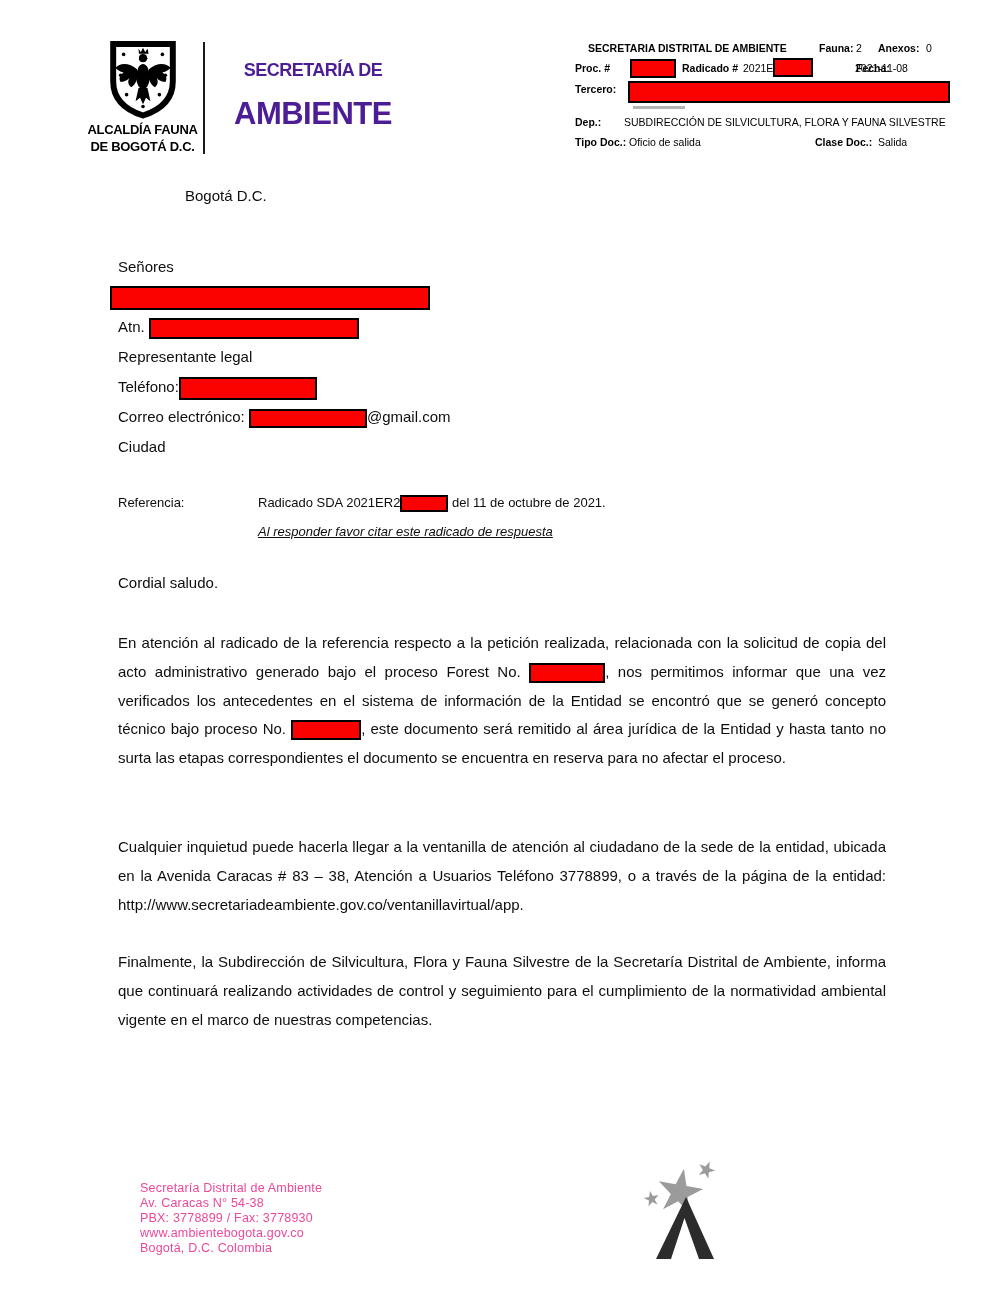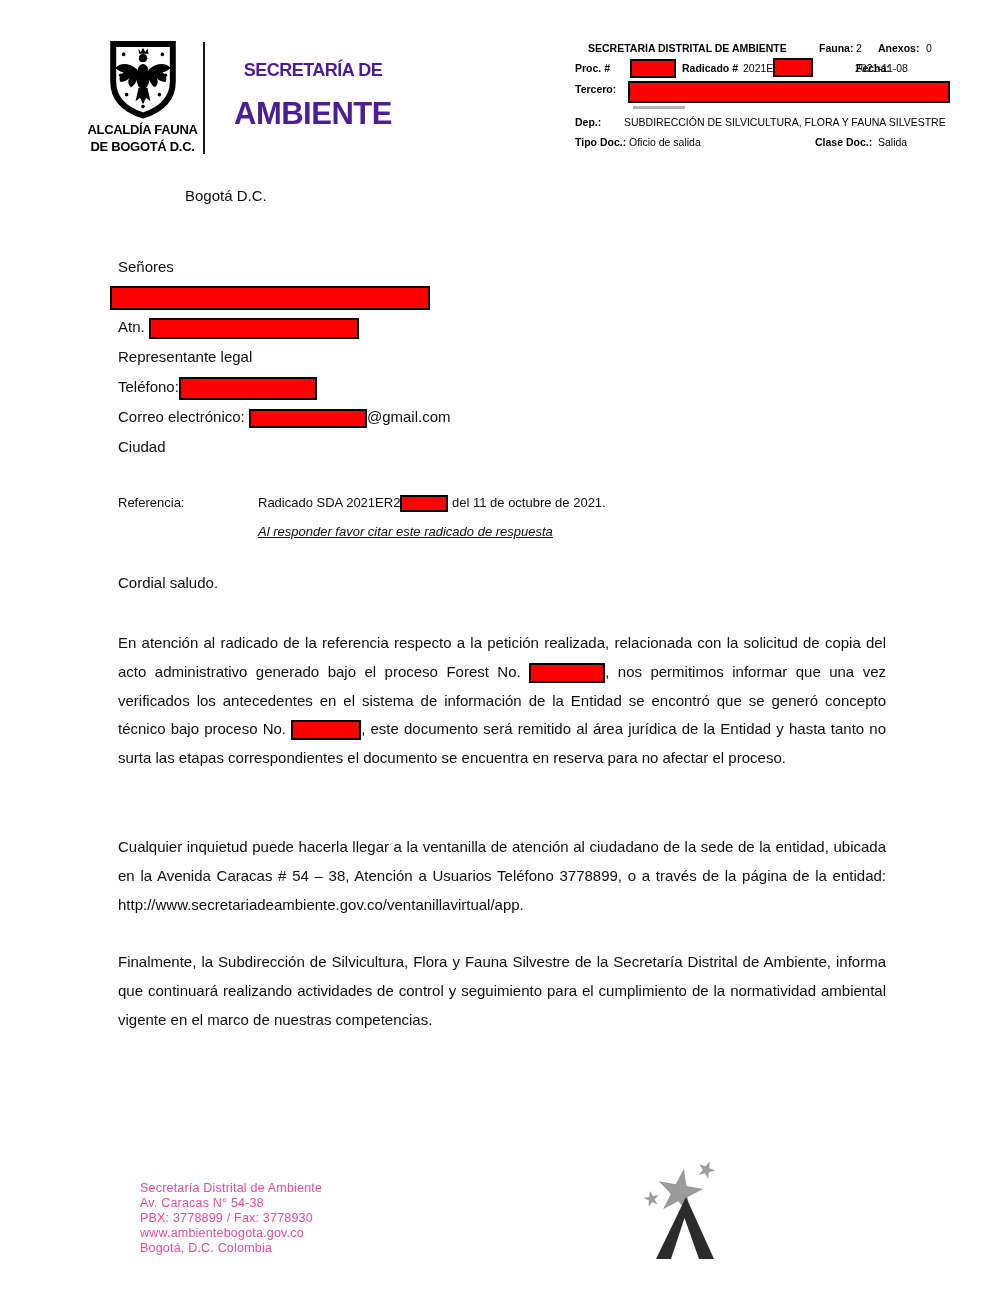--- a/index.html
+++ b/index.html
@@ -141,21 +141,21 @@
       <span class="ref-label">Referencia:</span>
       <span><span>Radicado SDA 2021ER2</span><span class="rx" style="width:48px; height:17px;"></span> <span>del 11 de octubre de 2021.</span></span>
     </div>
     <div class="ref-note">Al responder favor citar este radicado de respuesta</div>
   </div>
 
   <div class="abs letter-line" style="top:574px;">Cordial saludo.</div>
 
   <div class="abs para" style="top:629px;"><span>En atención al radicado de la referencia respecto a la petición realizada, relacionada con la solicitud de copia del acto administrativo generado bajo el proceso Forest No.</span> <span class="rx" style="width:76px; height:20px;"></span><span>, nos permitimos informar que una vez verificados los antecedentes en el sistema de información de la Entidad se encontró que se generó concepto técnico bajo proceso No.</span> <span class="rx" style="width:70px; height:20px;"></span><span>, este documento será remitido al área jurídica de la Entidad y hasta tanto no surta las etapas correspondientes el documento se encuentra en reserva para no afectar el proceso.</span></div>
 
-  <div class="abs para" style="top:833px;">Cualquier inquietud puede hacerla llegar a la ventanilla de atención al ciudadano de la sede de la entidad, ubicada en la Avenida Caracas # 54 – 38, Atención a Usuarios Teléfono 3778899, o a través de la página de la entidad: http://www.secretariadeambiente.gov.co/ventanillavirtual/app.</div>
+  <div class="abs para" style="top:833px;">Cualquier inquietud puede hacerla llegar a la ventanilla de atención al ciudadano de la sede de la entidad, ubicada en la Avenida Caracas # 83 – 38, Atención a Usuarios Teléfono 3778899, o a través de la página de la entidad: http://www.secretariadeambiente.gov.co/ventanillavirtual/app.</div>
 
   <div class="abs para" style="top:948px;">Finalmente, la Subdirección de Silvicultura, Flora y Fauna Silvestre de la Secretaría Distrital de Ambiente, informa que continuará realizando actividades de control y seguimiento para el cumplimiento de la normatividad ambiental vigente en el marco de nuestras competencias.</div>
 
   <div class="abs footer-address">
     <div>Secretaría Distrital de Ambiente</div>
     <div>Av. Caracas N° 54-38</div>
     <div>PBX: 3778899 / Fax: 3778930</div>
     <div>www.ambientebogota.gov.co</div>
     <div>Bogotá, D.C. Colombia</div>
   </div>

